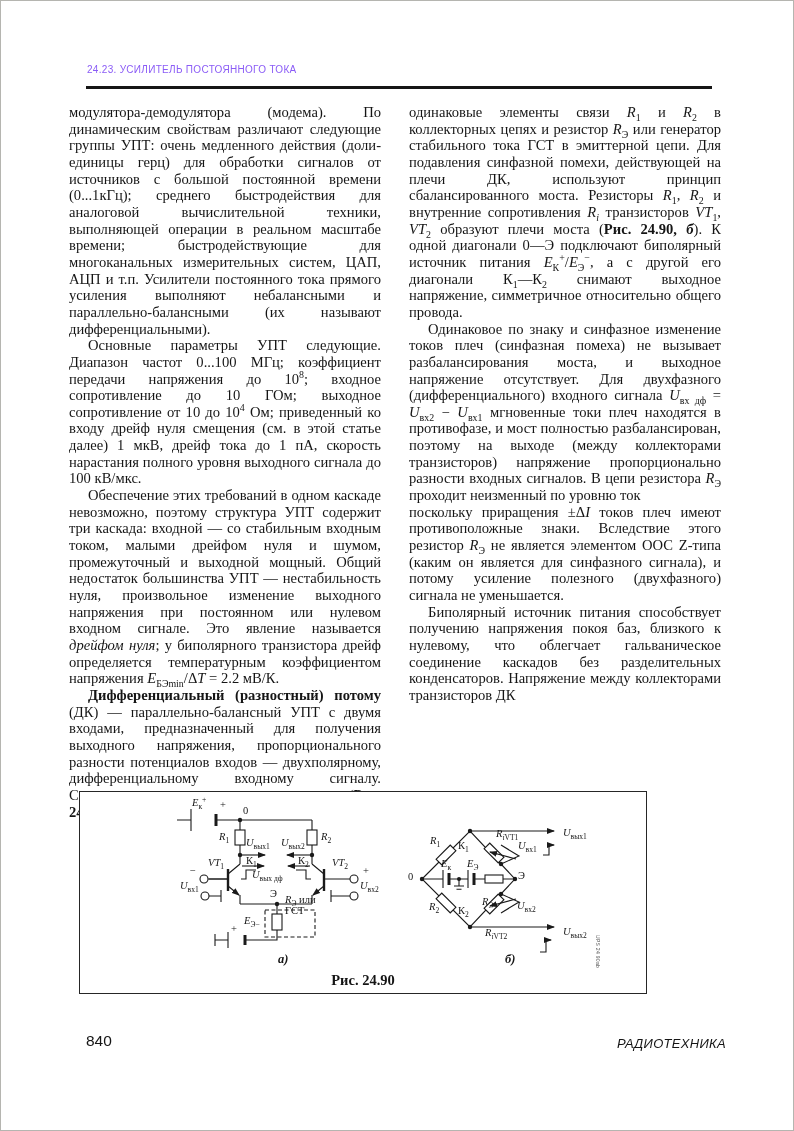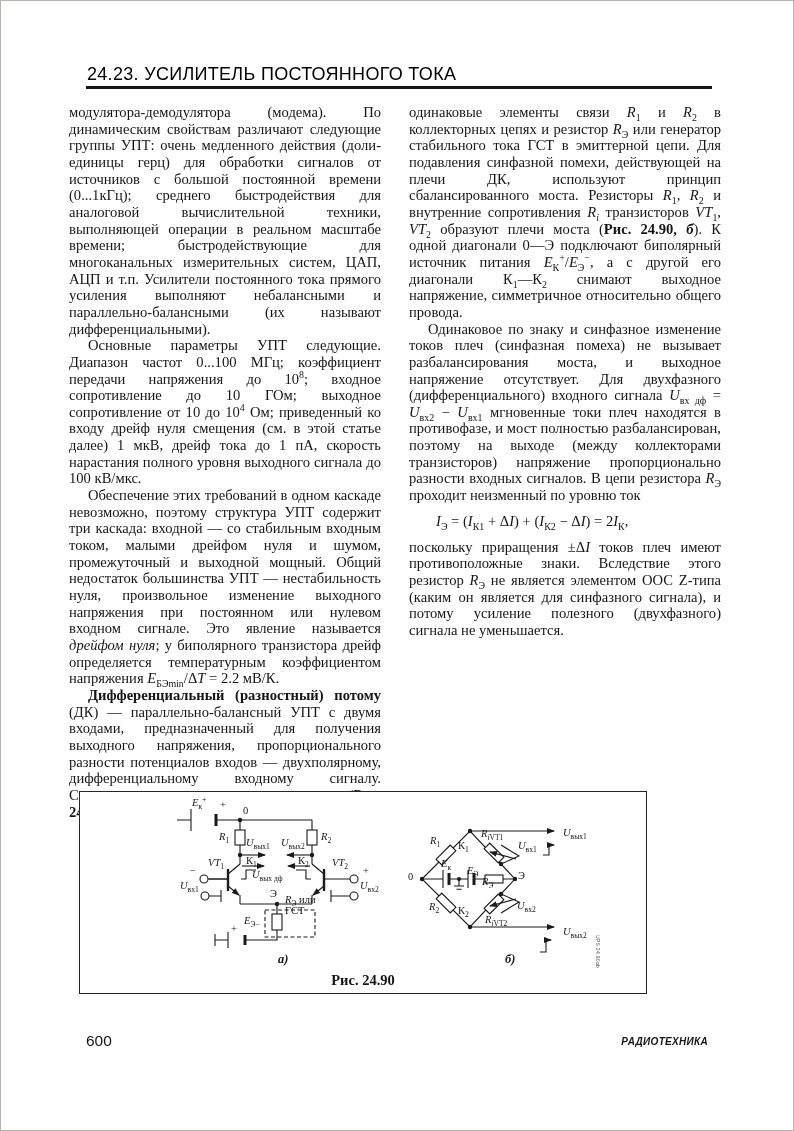--- a/index.html
+++ b/index.html
@@ -1,20 +1,20 @@
 <!DOCTYPE html>
 <html><head>
 <meta charset="utf-8">
 <style>
   html,body{margin:0;padding:0;}
   body{width:794px;height:1131px;background:#fff;position:relative;
        font-family:"Liberation Serif",serif;color:#151515;overflow:hidden;}
   .page{position:absolute;inset:0;background:#fff;border:1px solid #b5b5b0;box-sizing:border-box;}
   .hdr{position:absolute;left:86px;top:63px;font-family:"Liberation Sans",sans-serif;
-       font-size:18px;letter-spacing:.3px;color:#000000;}
+       font-size:10px;letter-spacing:.3px;color:#8b5cf6;}
   .hdr-rule{position:absolute;left:85px;top:85px;width:626px;height:2.6px;background:#161616;}
   .col{position:absolute;top:103px;width:312px;}
   .col-left{left:68px;}
   .col-right{left:408px;}
   .col p{margin:0;font-size:14.6px;line-height:16.65px;text-align:justify;text-indent:19px;}
   .col p.noind{text-indent:0;}
   sub,sup{font-size:68%;line-height:0;}
   .formula{font-size:14.6px;line-height:17px;margin:9px 0 9px 27px;}
   .figure{position:absolute;left:78px;top:790px;width:568px;height:203px;
           border:1.5px solid #262626;background:#fff;box-sizing:border-box;}
@@ -22,43 +22,43 @@
   .flbl{position:absolute;font-size:10.5px;line-height:10.5px;white-space:nowrap;font-style:normal;}
   .flbl sub{font-size:72%;}
   .flbl sup{font-size:72%;}
   .flbl.center{text-align:left;}
   .flbl.bi{font-weight:bold;font-style:italic;font-size:12.5px;}
   .fig-caption{position:absolute;left:0;right:0;top:180px;text-align:center;
                font-weight:bold;font-size:14.5px;}
   .sidemark{position:absolute;left:521px;top:143px;font-family:"Liberation Sans",sans-serif;
             font-size:5px;color:#555;transform:rotate(90deg);transform-origin:left top;letter-spacing:.3px;}
   .pgnum{position:absolute;left:85px;top:1031px;font-family:"Liberation Sans",sans-serif;font-size:15.5px;}
-  .running{position:absolute;right:85px;top:1035px;font-family:"Liberation Sans",sans-serif;
-           font-size:10px;font-style:italic;font-weight:bold;letter-spacing:.3px;}
+  .running{position:absolute;right:67px;top:1035px;font-family:"Liberation Sans",sans-serif;
+           font-size:13px;font-style:italic;font-weight:normal;letter-spacing:.3px;}
 </style>
 </head>
 <body>
 
 <div class="page">
 
   <div class="hdr">24.23. УСИЛИТЕЛЬ ПОСТОЯННОГО ТОКА</div>
   <div class="hdr-rule"></div>
 
   <div class="col col-left">
     <p class="noind">модулятора-демодулятора (модема). По динамическим свойствам различают следующие группы УПТ: очень медленного действия (доли-единицы герц) для обработки сигналов от источников с большой постоянной времени (0...1кГц); среднего быстродействия для аналоговой вычислительной техники, выполняющей операции в реальном масштабе времени; быстродействующие для многоканальных измерительных систем, ЦАП, АЦП и т.п. Усилители постоянного тока прямого усиления выполняют небалансными и параллельно-балансными (их называют дифференциальными).</p>
     <p>Основные параметры УПТ следующие. Диапазон частот 0...100 МГц; коэффициент передачи напряжения до 10<sup>8</sup>; входное сопротивление до 10 ГОм; выходное сопротивление от 10 до 10<sup>4</sup> Ом; приведенный ко входу дрейф нуля смещения (см. в этой статье далее) 1 мкВ, дрейф тока до 1 пА, скорость нарастания полного уровня выходного сигнала до 100 кВ/мкс.</p>
     <p>Обеспечение этих требований в одном каскаде невозможно, поэтому структура УПТ содержит три каскада: входной — со стабильным входным током, малыми дрейфом нуля и шумом, промежуточный и выходной мощный. Общий недостаток большинства УПТ — нестабильность нуля, произвольное изменение выходного напряжения при постоянном или нулевом входном сигнале. Это явление называется <i>дрейфом нуля</i>; у биполярного транзистора дрейф определяется температурным коэффициентом напряжения <i>E</i><sub>БЭmin</sub>/Δ<i>T</i> = 2.2 мВ/К.</p>
     <p><b>Дифференциальный (разностный) потому</b> (ДК) — параллельно-балансный УПТ с двумя входами, предназначенный для получения выходного напряжения, пропорционального разности потенциалов входов — двухполярному, дифференциальному входному сигналу. Содержит два идентичных транзистора (<b>Рис. 24.90</b>, <b><i>а</i></b>),</p>
   </div>
 
   <div class="col col-right">
     <p class="noind">одинаковые элементы связи <i>R</i><sub>1</sub> и <i>R</i><sub>2</sub> в коллекторных цепях и резистор <i>R</i><sub>Э</sub> или генератор стабильного тока ГСТ в эмиттерной цепи. Для подавления синфазной помехи, действующей на плечи ДК, используют принцип сбалансированного моста. Резисторы <i>R</i><sub>1</sub>, <i>R</i><sub>2</sub> и внутренние сопротивления <i>R<sub>i</sub></i> транзисторов <i>VT</i><sub>1</sub>, <i>VT</i><sub>2</sub> образуют плечи моста (<b>Рис. 24.90, <i>б</i></b>). К одной диагонали 0—Э подключают биполярный источник питания <i>E</i><sub>К</sub><sup>+</sup>/<i>E</i><sub>Э</sub><sup>−</sup>, а с другой его диагонали К<sub>1</sub>—К<sub>2</sub> снимают выходное напряжение, симметричное относительно общего провода.</p>
     <p>Одинаковое по знаку и синфазное изменение токов плеч (синфазная помеха) не вызывает разбалансирования моста, и выходное напряжение отсутствует. Для двухфазного (дифференциального) входного сигнала <i>U</i><sub>вх дф</sub> = <i>U</i><sub>вх2</sub> − <i>U</i><sub>вх1</sub> мгновенные токи плеч находятся в противофазе, и мост полностью разбалансирован, поэтому на выходе (между коллекторами транзисторов) напряжение пропорционально разности входных сигналов. В цепи резистора <i>R</i><sub>Э</sub> проходит неизменный по уровню ток</p>
-    <div class="formula"><i>I</i><sub>Э</sub> = (<i>I</i><sub>К1</sub> + Δ<i>I</i>) + (<i>I</i><sub>К2</sub> − Δ<i>I</i>) = 2<i>I</i><sub>К</sub>,</div>
     <p class="noind">поскольку приращения ±Δ<i>I</i> токов плеч имеют противоположные знаки. Вследствие этого резистор <i>R</i><sub>Э</sub> не является элементом ООС Z-типа (каким он является для синфазного сигнала), и потому усиление полезного (двухфазного) сигнала не уменьшается.</p>
+    <p>Биполярный источник питания способствует получению напряжения покоя баз, близкого к нулевому, что облегчает гальваническое соединение каскадов без разделительных конденсаторов. Напряжение между коллекторами транзисторов ДК</p>
   </div>
 
   <div class="figure">
     <svg width="640" height="200" viewBox="0 0 640 200">
       <defs>
         <marker id="ah" viewBox="0 0 8 6" markerWidth="7.5" markerHeight="5.5" refX="7" refY="3" orient="auto">
           <path d="M0,0 L8,3 L0,6 Z" fill="#1a1a1a"></path>
         </marker>
       </defs>
       <g stroke="#1a1a1a" stroke-width="1.1" fill="none">
@@ -159,33 +159,33 @@
     <div class="flbl" style="left:280px;top:89px"><i>U</i><sub>вх2</sub></div>
     <div class="flbl" style="left:190px;top:97px">Э</div>
     <div class="flbl" style="left:205px;top:103px"><i>R</i><sub>Э</sub> или<br>ГСТ</div>
     <div class="flbl" style="left:164px;top:124px"><i>E</i><sub>Э−</sub></div>
     <div class="flbl" style="left:151px;top:132px">+</div>
     <div class="flbl bi" style="left:198px;top:162px">а)</div>
 
     <div class="flbl" style="left:328px;top:80px">0</div>
     <div class="flbl" style="left:350px;top:44px"><i>R</i><sub>1</sub></div>
     <div class="flbl" style="left:378px;top:49px">К<sub>1</sub></div>
-    <div class="flbl" style="left:401px;top:37px"><i>R</i><sub><i>i</i>VT1</sub></div>
+    <div class="flbl" style="left:416px;top:37px"><i>R</i><sub><i>i</i>VT1</sub></div>
     <div class="flbl" style="left:438px;top:49px"><i>U</i><sub>вх1</sub></div>
     <div class="flbl" style="left:483px;top:36px"><i>U</i><sub>вых1</sub></div>
     <div class="flbl" style="left:361px;top:67px"><i>E</i><sub>к</sub></div>
-    <div class="flbl" style="left:387px;top:74px"><i>E</i><sub>Э</sub></div>
-    <div class="flbl" style="left:402px;top:85px"><i>R</i><sub>Э</sub></div>
+    <div class="flbl" style="left:387px;top:67px"><i>E</i><sub>Э</sub></div>
+    <div class="flbl" style="left:402px;top:105px"><i>R</i><sub>Э</sub></div>
     <div class="flbl" style="left:438px;top:79px">Э</div>
     <div class="flbl" style="left:349px;top:110px"><i>R</i><sub>2</sub></div>
     <div class="flbl" style="left:378px;top:114px">К<sub>2</sub></div>
-    <div class="flbl" style="left:405px;top:123px"><i>R</i><sub><i>i</i>VT2</sub></div>
+    <div class="flbl" style="left:405px;top:136px"><i>R</i><sub><i>i</i>VT2</sub></div>
     <div class="flbl" style="left:437px;top:109px"><i>U</i><sub>вх2</sub></div>
     <div class="flbl" style="left:483px;top:135px"><i>U</i><sub>вых2</sub></div>
     <div class="flbl bi" style="left:425px;top:162px">б)</div>
 
     <div class="fig-caption">Рис. 24.90</div>
     <div class="sidemark">UPS 24 90ab</div>
   </div>
 
-  <div class="pgnum">600</div>
+  <div class="pgnum">840</div>
   <div class="running">РАДИОТЕХНИКА</div>
 </div>
 
 </body></html>

